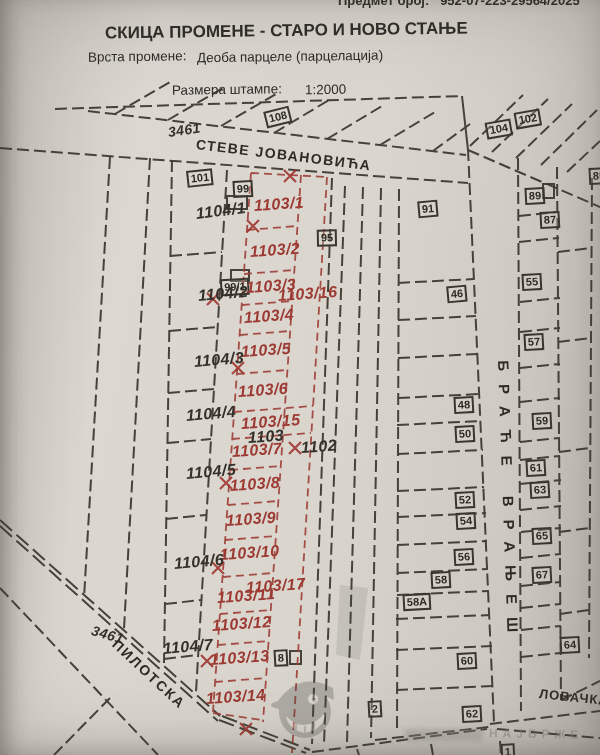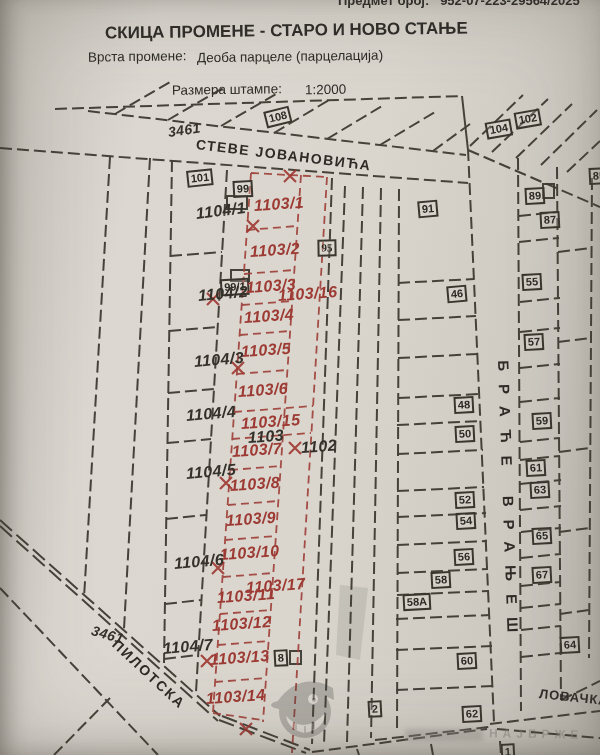--- a/index.html
+++ b/index.html
@@ -201,21 +201,21 @@
   <span class="street" style="left:540px;top:686px;font-size:13px;letter-spacing:1px;transform:rotate(6deg);">ЛОВАЧКА</span>
   <span class="bl" style="left:168px;top:132px;--r:-8deg;font-size:14px;">3461</span>
   <span class="bl" style="left:92px;top:630px;--r:16deg;font-size:14px;">3461</span>
 
   <span class="pbox" style="left:278px;top:117px;--r:-14deg;">108</span>
   <span class="pbox" style="left:499px;top:129px;--r:-10deg;">104</span>
   <span class="pbox" style="left:528px;top:119px;--r:-10deg;">102</span>
   <span class="pbox" style="left:200px;top:178px;--r:-6deg;">101</span>
   <span class="pbox" style="left:243px;top:189px;">99</span>
   <span class="pbox" style="left:235px;top:287px;">99/1</span>
-  <span class="pbox" style="left:327px;top:248px;font-family:Liberation Serif, serif;--r:-1deg;">95</span>
+  <span class="pbox" style="left:327px;top:238px;--r:-1deg;">95</span>
   <span class="pbox" style="left:428px;top:209px;--r:-5deg;">91</span>
   <span class="pbox" style="left:535px;top:196px;">89</span>
   <span class="pbox" style="left:550px;top:220px;">87</span>
   <span class="pbox" style="left:599px;top:176px;">85</span>
   <span class="pbox" style="left:457px;top:294px;--r:-5deg;">46</span>
   <span class="pbox" style="left:532px;top:282px;">55</span>
   <span class="pbox" style="left:534px;top:342px;">57</span>
   <span class="pbox" style="left:464px;top:405px;">48</span>
   <span class="pbox" style="left:465px;top:434px;">50</span>
   <span class="pbox" style="left:542px;top:421px;">59</span>

